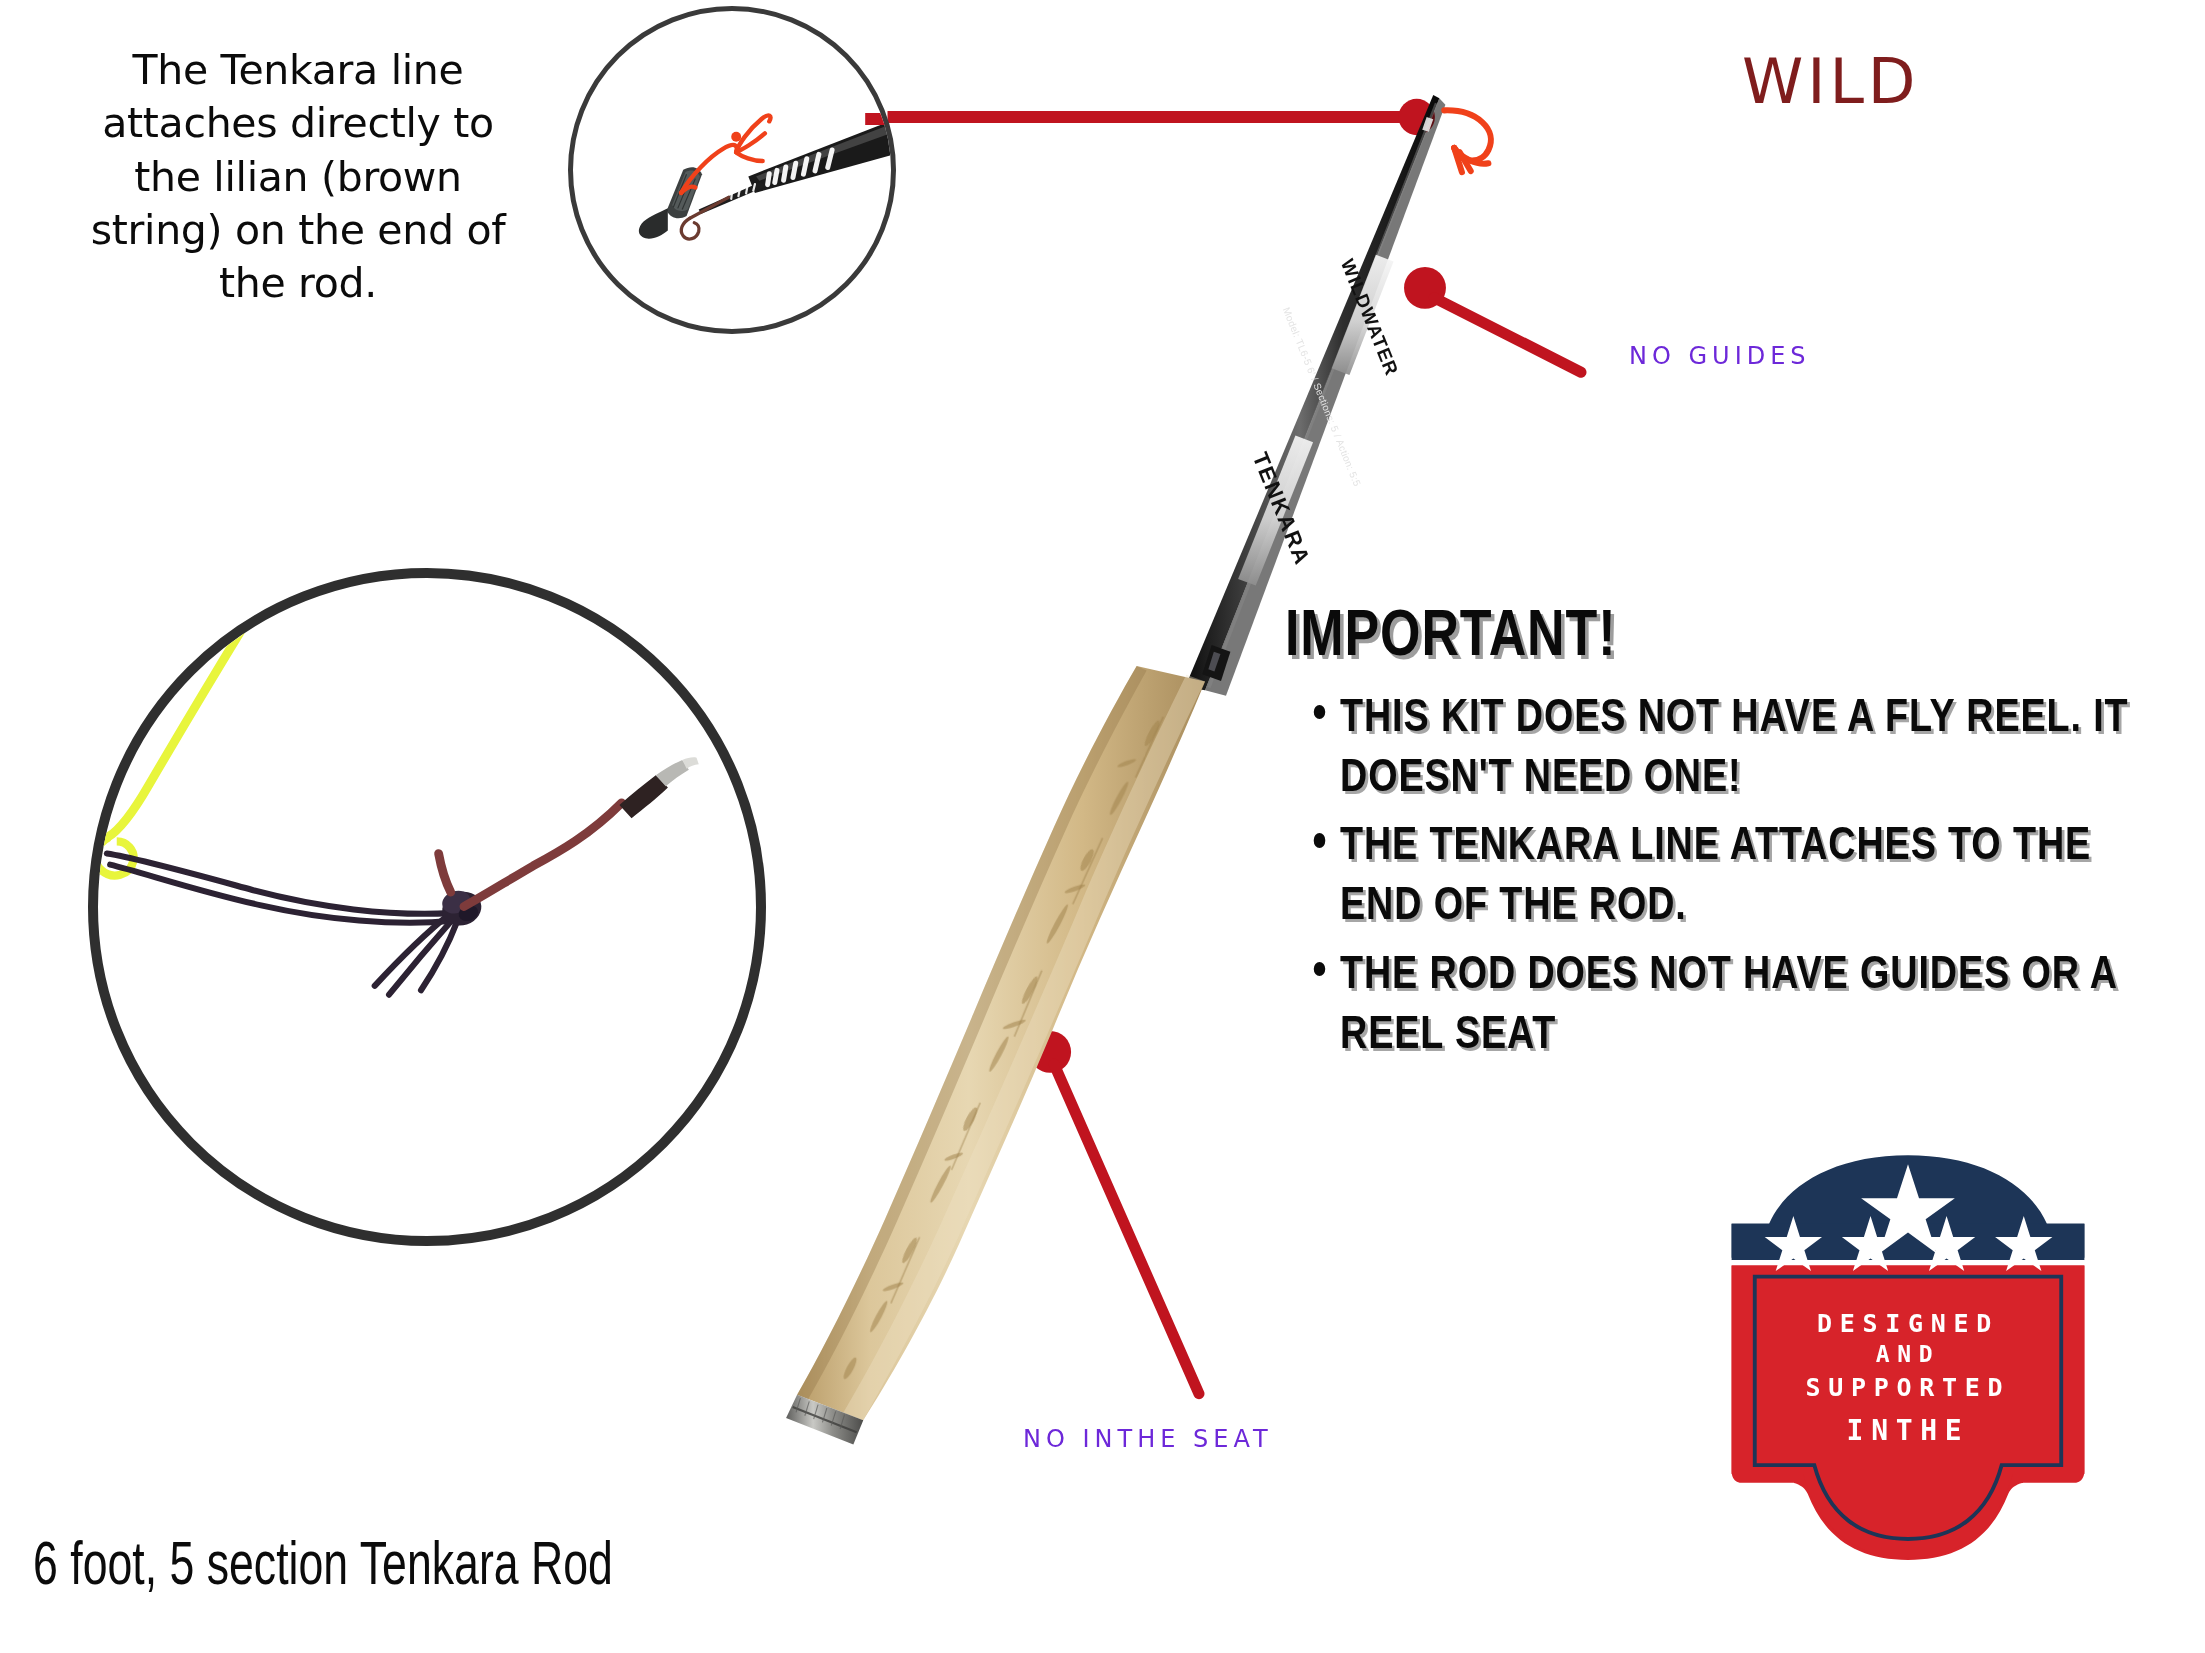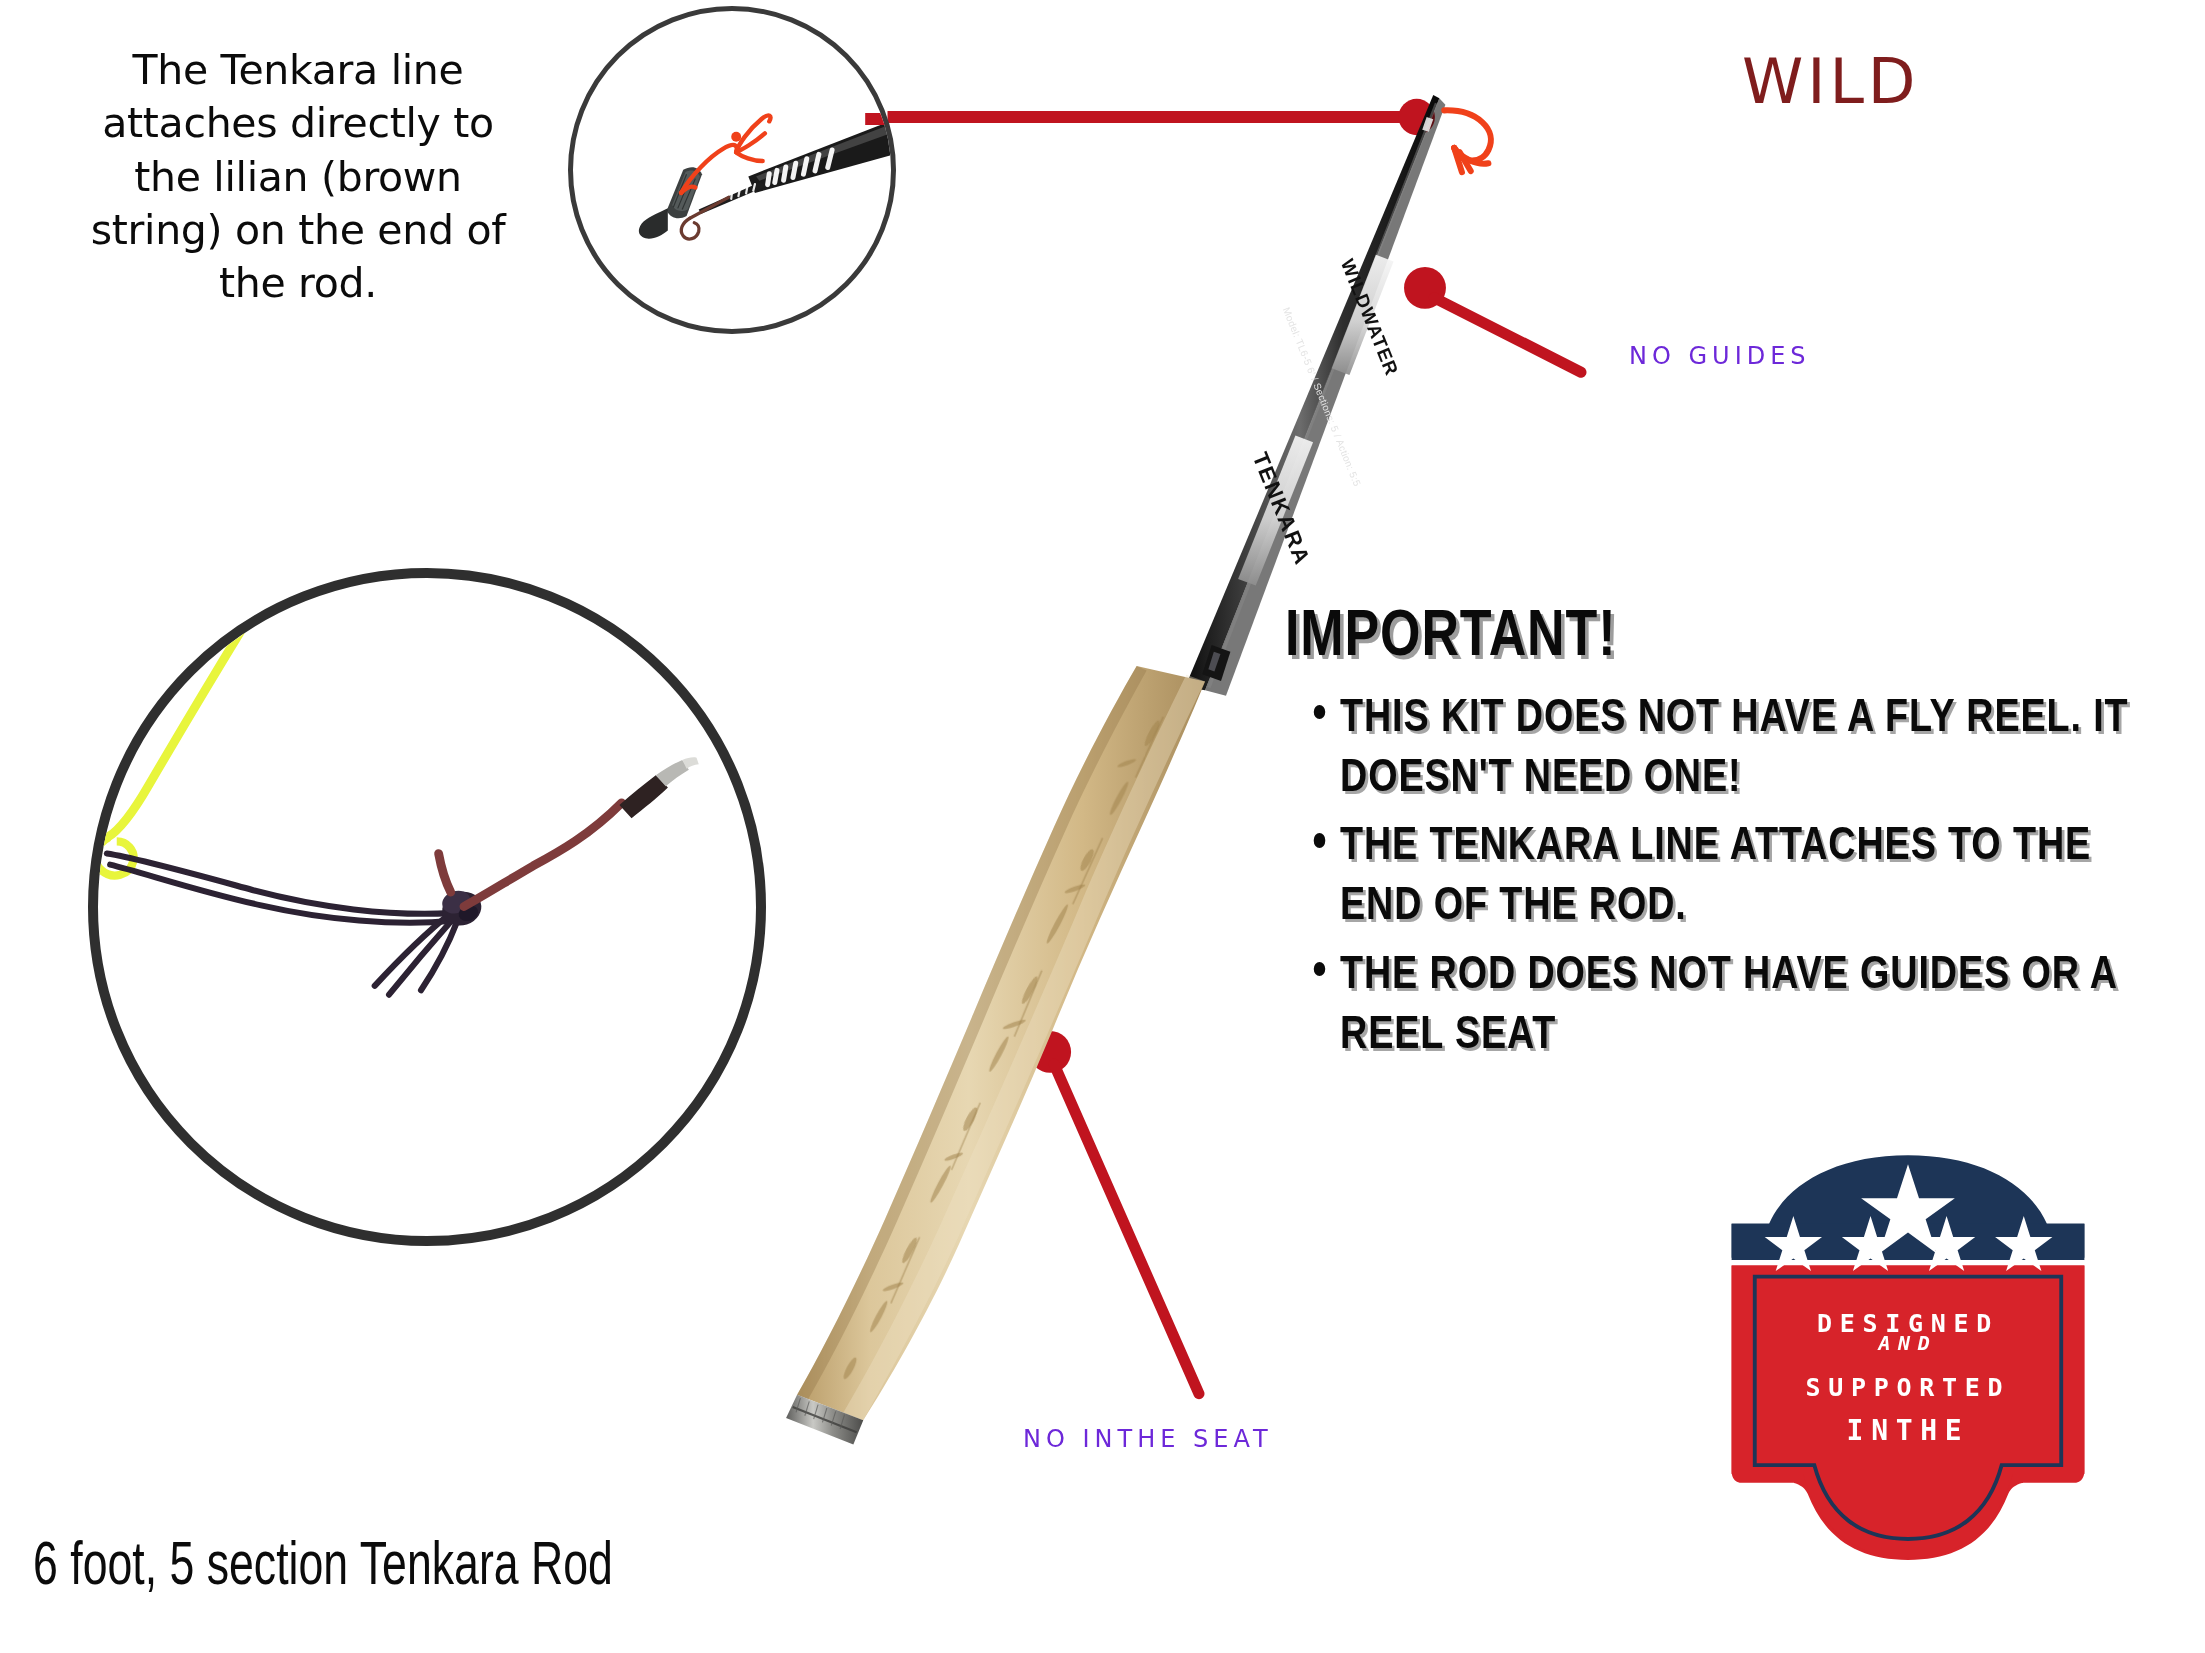--- a/index.html
+++ b/index.html
@@ -91,21 +91,21 @@
   }
 
   
   #usa-badge{position:absolute;left:1726px;top:1141px;width:364px;height:463px;}
   #usa-badge .badge-txt{
     position:absolute;left:0;right:0;text-align:center;color:#ffffff;
     font-family:"DejaVu Sans Mono","Liberation Mono",monospace;
     font-weight:700;
   }
   #badge-l1{top:148px;font-size:25px;letter-spacing:7.7px;margin-top:20px;}
-  #badge-l2{top:190px;font-size:20px;letter-spacing:7.7px;font-style:italic;}
+  #badge-l2{top:200px;font-size:23px;letter-spacing:7.7px;}
   #badge-l3{top:232px;font-size:25px;letter-spacing:7.7px;}
   #badge-l4{top:273px;font-size:28px;letter-spacing:7.7px;}
   #badge-l5{top:314px;font-size:64px;letter-spacing:10px;}
 </style>
 </head>
 <body>
 
 <div class="stage">
 
   <div id="intro-text">The Tenkara line attaches directly to the lilian (brown string) on the end of the rod.</div>

